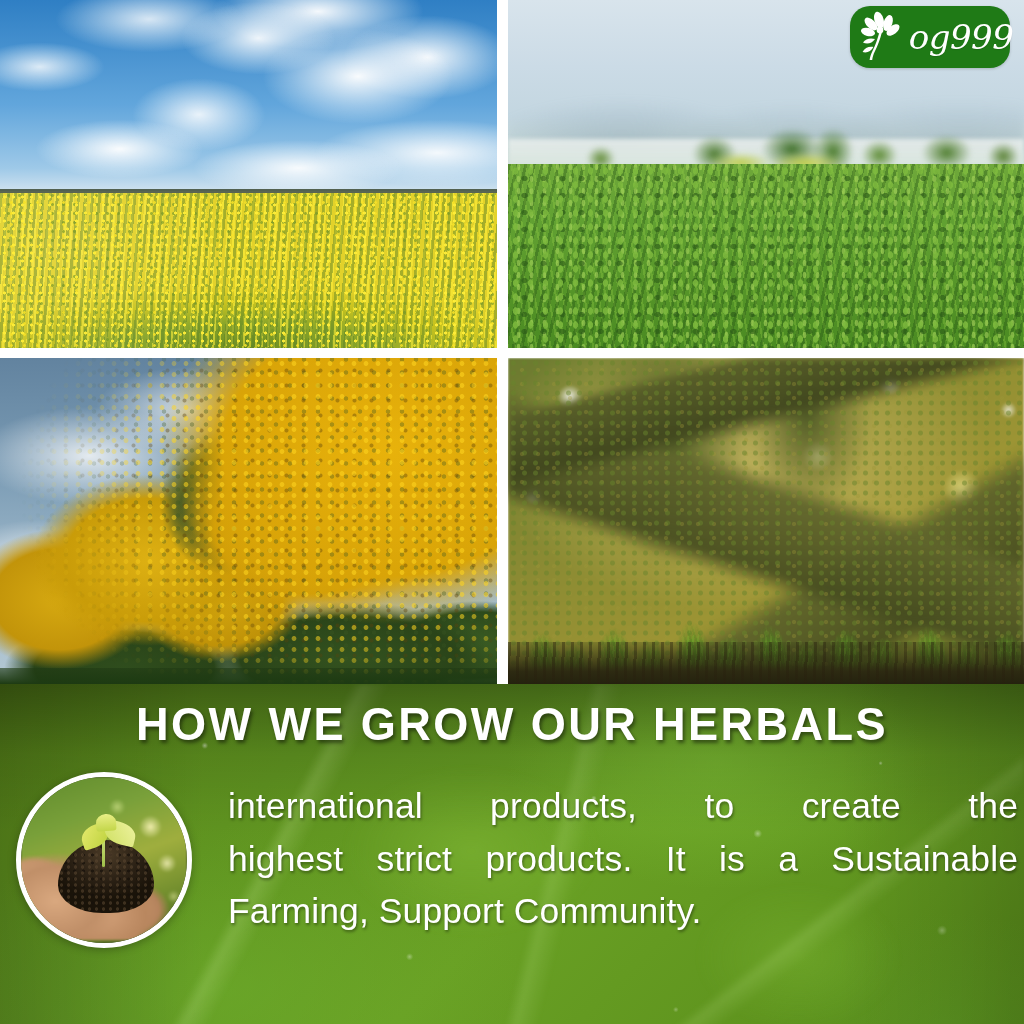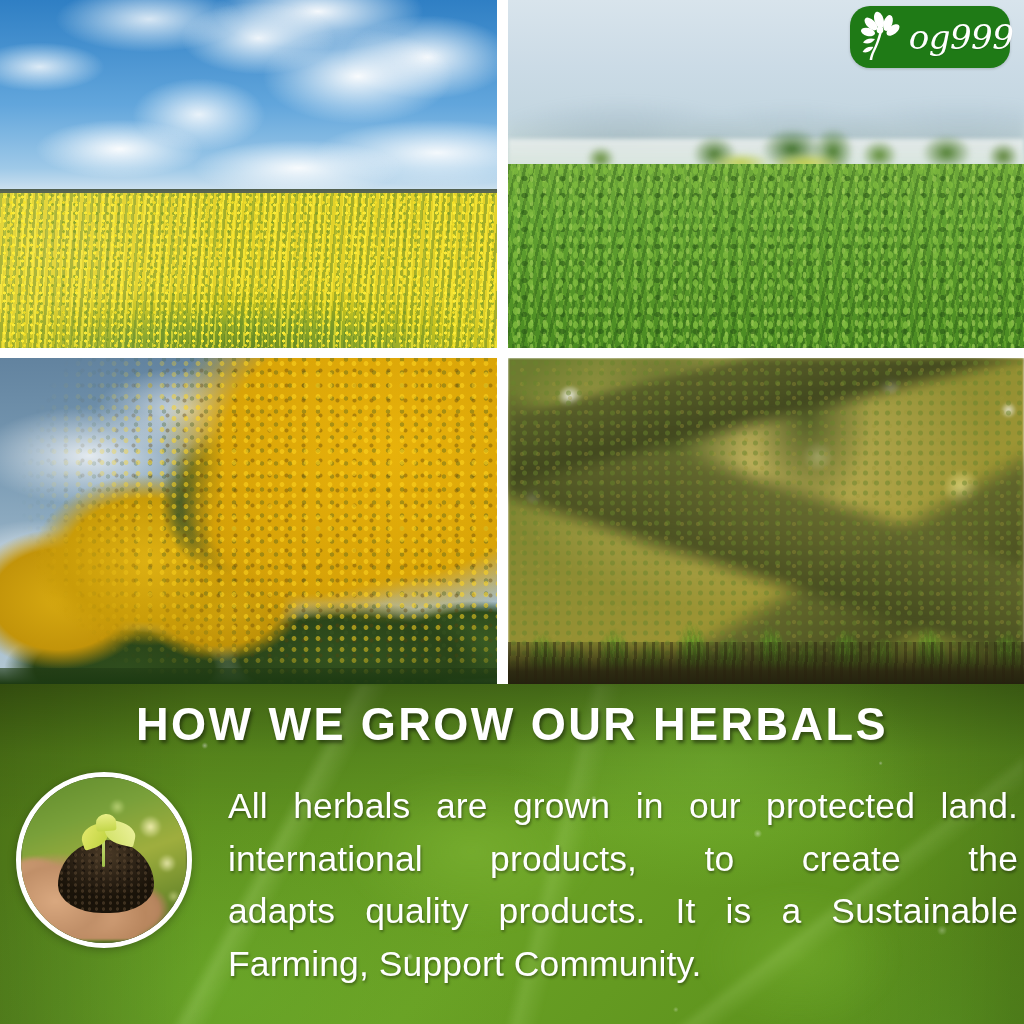--- a/index.html
+++ b/index.html
@@ -444,20 +444,19 @@
       <div class="sc-bg"></div>
       <div class="sc-hands"></div>
       <div class="sc-soil"></div>
       <div class="sc-stem"></div>
       <div class="sc-leafL"></div>
       <div class="sc-leafR"></div>
       <div class="sc-leafT"></div>
     </div>
 
     <div class="banner-body">
-      <div style="text-align-last: justify;">All herbals are grown in our protected land.</div>
       <div style="text-align-last: justify;">international products, to create the</div>
-      <div style="text-align-last: justify;">adapts quality products. It is a Sustainable</div>
+      <div style="text-align-last: justify;">highest strict products. It is a Sustainable</div>
       <div class="lastline">Farming, Support Community.</div>
     </div>
   </div>
 
 </div>
 
 </body></html>

